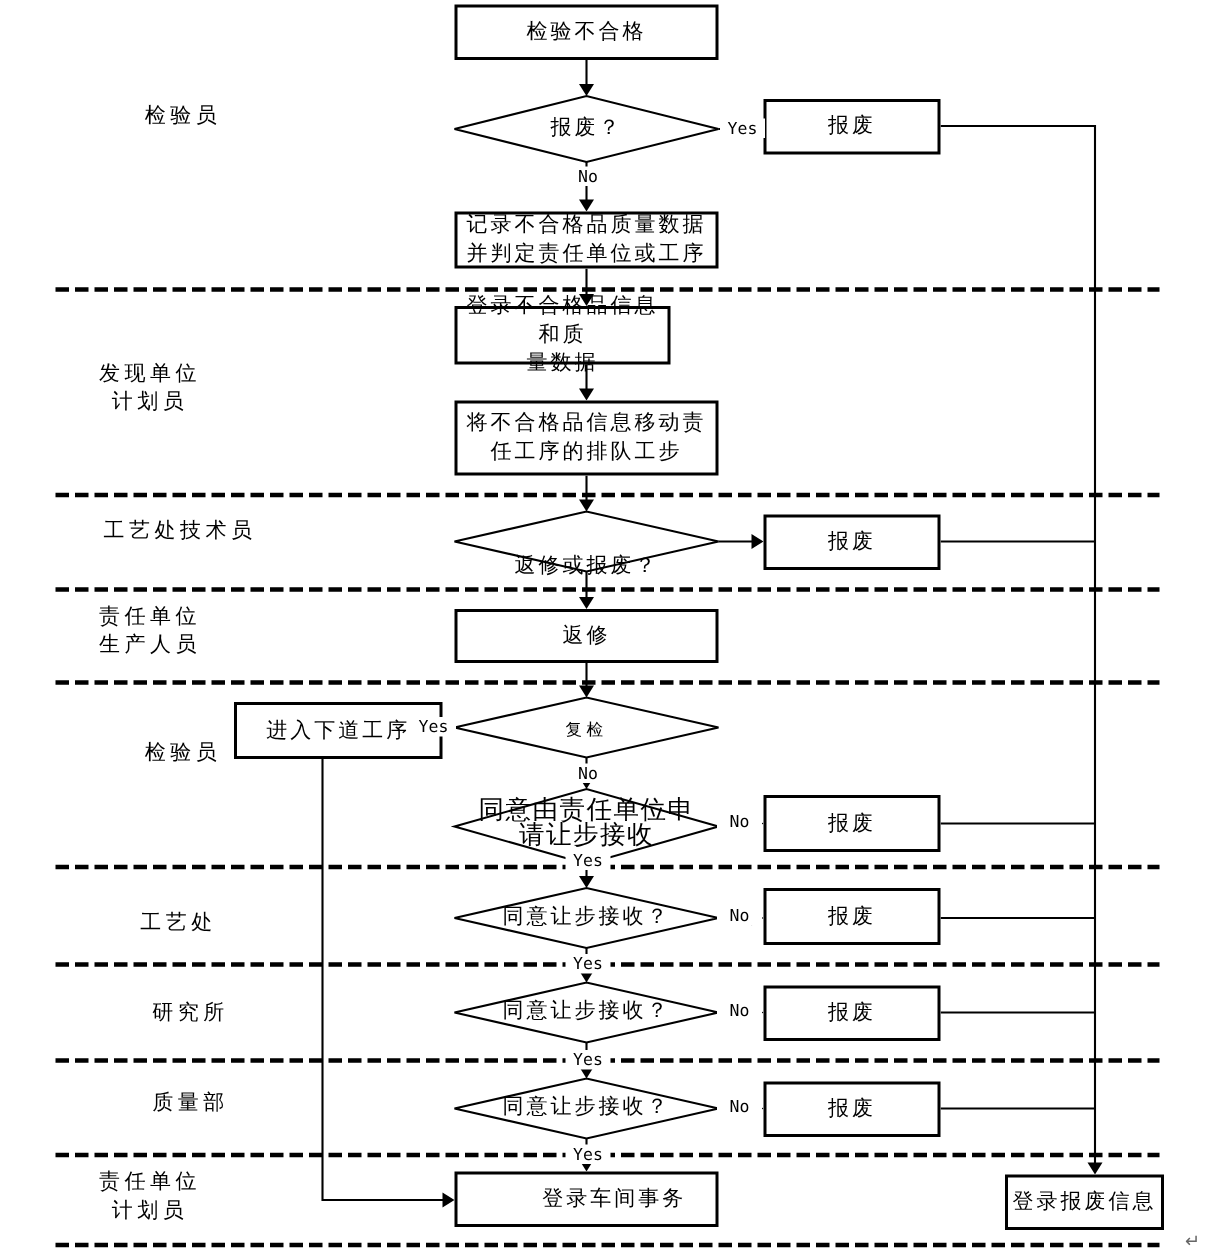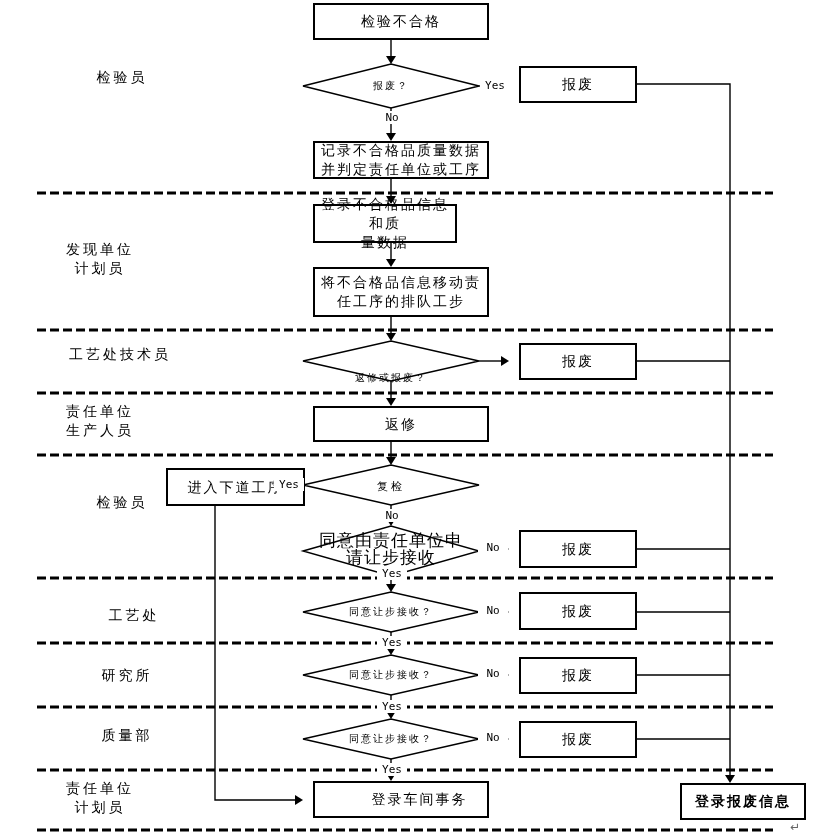--- a/index.html
+++ b/index.html
@@ -4,24 +4,24 @@
 <style>
   html,body{margin:0;padding:0;background:#ffffff;}
   #canvas{
     position:relative;width:818px;height:838px;background:#ffffff;overflow:hidden;
     font-family:"DejaVu Sans",sans-serif;color:#000;
   }
   #connector-layer{position:absolute;left:0;top:0;}
   .box{
     position:absolute;box-sizing:border-box;border:2px solid #000;background:#fff;
     display:flex;align-items:center;justify-content:center;text-align:center;
-    font-size:14px;line-height:19px;letter-spacing:2px;white-space:pre-line;margin-left:10px;
+    font-size:14px;line-height:19px;letter-spacing:2px;white-space:pre-line;
   }
   .diamond-text{
-    position:absolute;text-align:center;font-size:10px;line-height:17px;
+    position:absolute;text-align:center;font-size:14px;line-height:17px;
     letter-spacing:2px;white-space:pre-line;pointer-events:none;
   }
   .diamond-text.small{font-size:11px;letter-spacing:3px;}
   .diamond-text.mid{font-size:17px;letter-spacing:1px;}
   .lane-label{
     position:absolute;text-align:center;font-size:14px;line-height:19px;
     letter-spacing:3px;white-space:pre-line;
   }
   .flow-label{
     position:absolute;font-family:"DejaVu Sans Mono",monospace;font-size:11px;
@@ -110,21 +110,21 @@
     </g>
   </svg>
 
   <div class="lane-label" style="left:52px;top:68px;width:140px;">检验员</div>
   <div class="lane-label" style="left:30px;top:240px;width:140px;">发现单位
 计划员</div>
   <div class="lane-label" style="left:30px;top:345px;width:180px;">工艺处技术员</div>
   <div class="lane-label" style="left:30px;top:402px;width:140px;">责任单位
 生产人员</div>
   <div class="lane-label" style="left:52px;top:493px;width:140px;">检验员</div>
-  <div class="lane-label" style="left:64px;top:606px;width:140px;">工艺处</div>
+  <div class="lane-label" style="left:49px;top:606px;width:140px;">工艺处</div>
   <div class="lane-label" style="left:57px;top:666px;width:140px;">研究所</div>
   <div class="lane-label" style="left:57px;top:726px;width:140px;text-align:center;">质量部</div>
   <div class="lane-label" style="left:30px;top:779px;width:140px;">责任单位
 计划员</div>
 
   <div class="box" style="left:303px;top:3px;width:176px;height:37px;">检验不合格</div>
   <div class="box" style="left:509px;top:66px;width:118px;height:37px;">报废</div>
   <div class="box" style="left:303px;top:141px;width:176px;height:38px;">记录不合格品质量数据
 并判定责任单位或工序</div>
   <div class="box" style="left:303px;top:204px;width:144px;height:39px;">登录不合格品信息和质
@@ -132,21 +132,21 @@
   <div class="box" style="left:303px;top:267px;width:176px;height:50px;">将不合格品信息移动责
 任工序的排队工步</div>
   <div class="box" style="left:509px;top:343px;width:118px;height:37px;">报废</div>
   <div class="box" style="left:303px;top:406px;width:176px;height:36px;">返修</div>
   <div class="box" style="left:156px;top:468px;width:139px;height:38px;">进入下道工序</div>
   <div class="box" style="left:509px;top:530px;width:118px;height:38px;">报废</div>
   <div class="box" style="left:509px;top:592px;width:118px;height:38px;">报废</div>
   <div class="box" style="left:509px;top:657px;width:118px;height:37px;">报废</div>
   <div class="box" style="left:509px;top:721px;width:118px;height:37px;">报废</div>
   <div class="box" style="left:303px;top:781px;width:176px;height:37px;padding-left:37px;">登录车间事务</div>
-  <div class="box" style="left:670px;top:783px;width:126px;height:37px;font-weight:bold;">登录报废信息</div>
+  <div class="box" style="left:670px;top:783px;width:106px;height:37px;">登录报废信息</div>
 
   <div class="diamond-text" style="left:303px;top:77px;width:176px;">报废？</div>
   <div class="diamond-text" style="left:303px;top:352px;width:176px;margin-top:17px;">返修或报废？</div>
   <div class="diamond-text small" style="left:303px;top:478px;width:176px;">复检</div>
   <div class="diamond-text mid" style="left:291px;top:532px;width:200px;">同意由责任单位申
 请让步接收</div>
   <div class="diamond-text" style="left:303px;top:603px;width:176px;">同意让步接收？</div>
   <div class="diamond-text" style="left:303px;top:666px;width:176px;">同意让步接收？</div>
   <div class="diamond-text" style="left:303px;top:730px;width:176px;">同意让步接收？</div>
 

